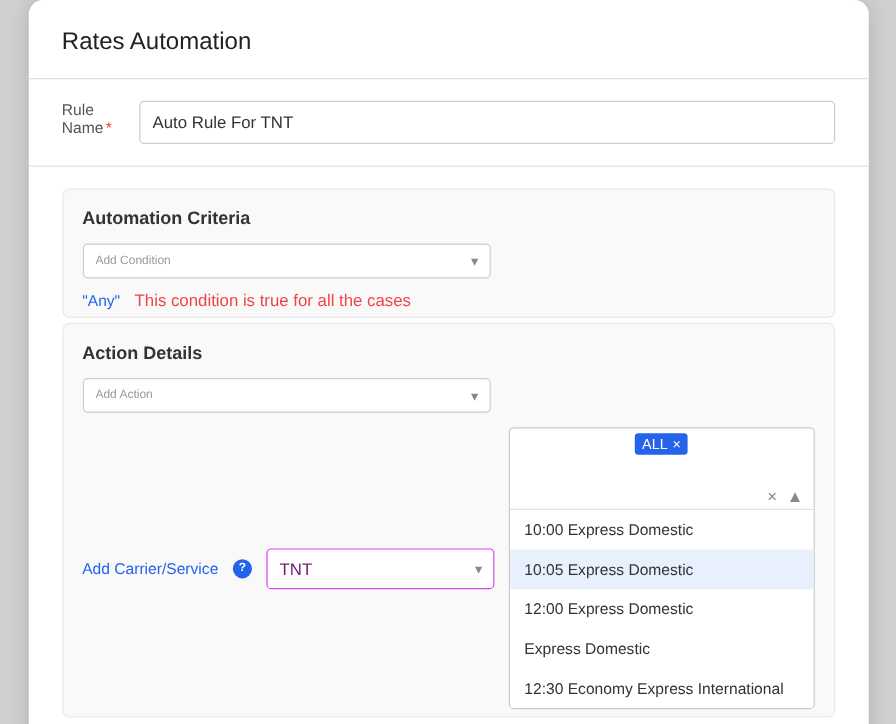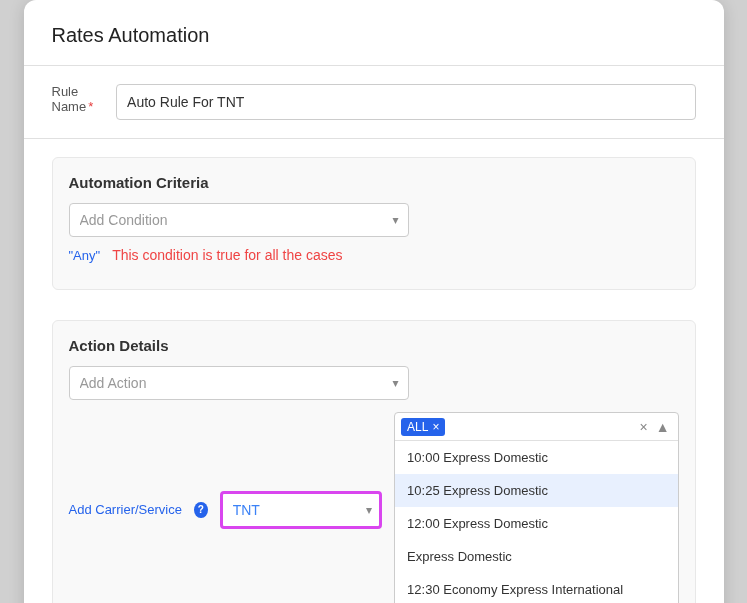--- a/index.html
+++ b/index.html
@@ -82,40 +82,40 @@
       accent-color: #2563eb;
     }
     .checkbox-row label {
       font-size: 14px;
       color: #333;
     }
     .section-block {
       background: #f9f9f9;
       border: 1px solid #e8e8e8;
       border-radius: 6px;
-      padding: 16px 16px 26px;
-      margin-bottom: 30px;
+      padding: 16px 16px 6px;
+      margin-bottom: 4px;
     }
     .section-title {
       font-size: 15px;
       font-weight: 600;
       color: #333;
       margin-bottom: 12px;
     }
     .select-wrapper {
       position: relative;
       width: 340px;
     }
     .select-wrapper select {
       width: 100%;
       appearance: none;
       border: 1px solid #ccc;
       border-radius: 4px;
       padding: 8px 32px 8px 10px;
-      font-size: 14px;
+      font-size: 10px;
       color: #999;
       background: #fff;
       cursor: pointer;
       outline: none;
     }
     .select-arrow {
       position: absolute;
       right: 10px;
       top: 50%;
       transform: translateY(-50%);
@@ -163,42 +163,43 @@
       font-weight: 700;
       cursor: pointer;
     }
     .carrier-select-wrapper {
       position: relative;
       width: 190px;
     }
     .carrier-select-wrapper select {
       width: 100%;
       appearance: none;
-      border: 3px solid #d946ef;
+      border: 1px solid #d946ef;
       border-radius: 4px;
       padding: 8px 28px 8px 10px;
       font-size: 14px;
-      color: #3b82f6;
+      color: #701a75;
       background: #fff;
       cursor: pointer;
       outline: none;
     }
     .service-multiselect {
       flex: 1;
       border: 1px solid #ccc;
       border-radius: 4px;
       background: #fff;
       min-height: 36px;
     }
     .service-input-row {
       display: flex;
       align-items: center;
       padding: 4px 6px;
       border-bottom: 1px solid #e0e0e0;
       gap: 4px;
+      flex-direction: column;
     }
     .tag {
       display: flex;
       align-items: center;
       background: #2563eb;
       color: #fff;
       border-radius: 3px;
       padding: 2px 6px;
       font-size: 12px;
       font-weight: 500;
@@ -304,21 +305,21 @@
             <span class="tag-close">×</span>
           </span>
           <input type="text" class="service-search-input" placeholder="" style="">
           <div class="service-controls">
             <span class="ctrl-btn">×</span>
             <span class="ctrl-btn">▲</span>
           </div>
         </div>
         <ul class="service-dropdown">
           <li>10:00 Express Domestic</li>
-          <li class="selected">10:25 Express Domestic</li>
+          <li class="selected">10:05 Express Domestic</li>
           <li>12:00 Express Domestic</li>
           <li>Express Domestic</li>
           <li>12:30 Economy Express International</li>
         </ul>
       </div>
     </div>
   </div>
 </div>
 
 </body></html>

